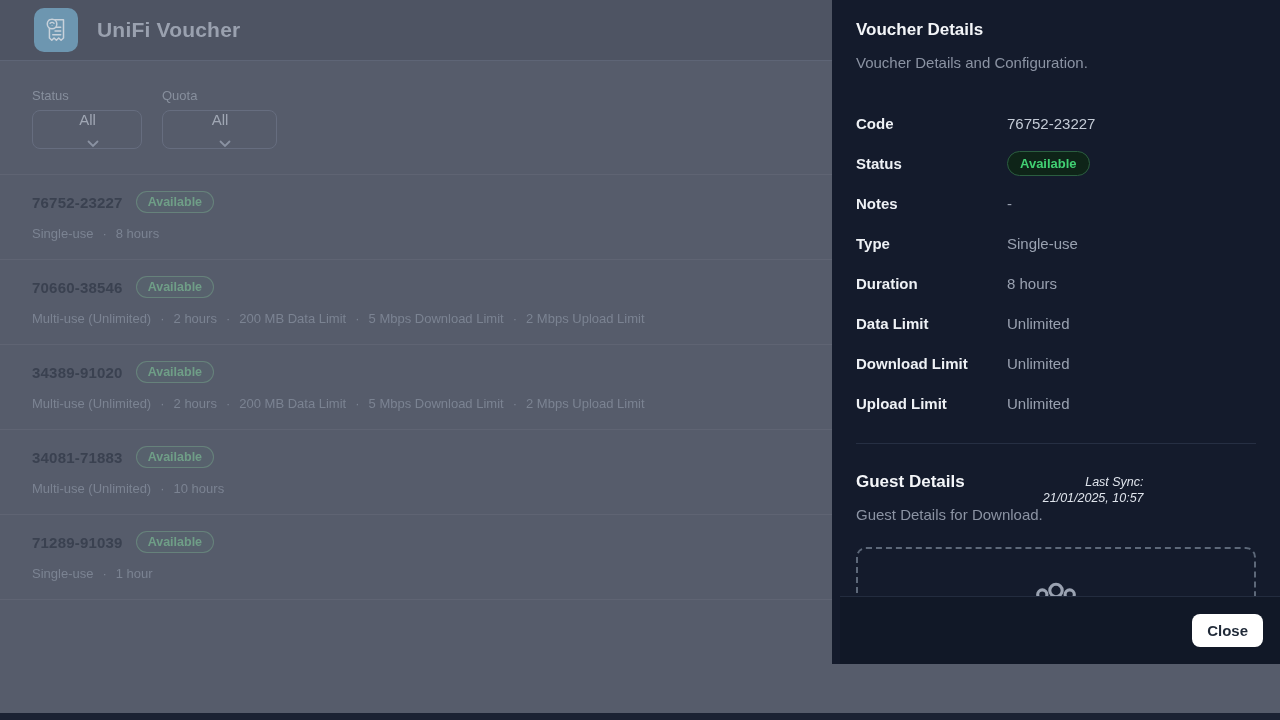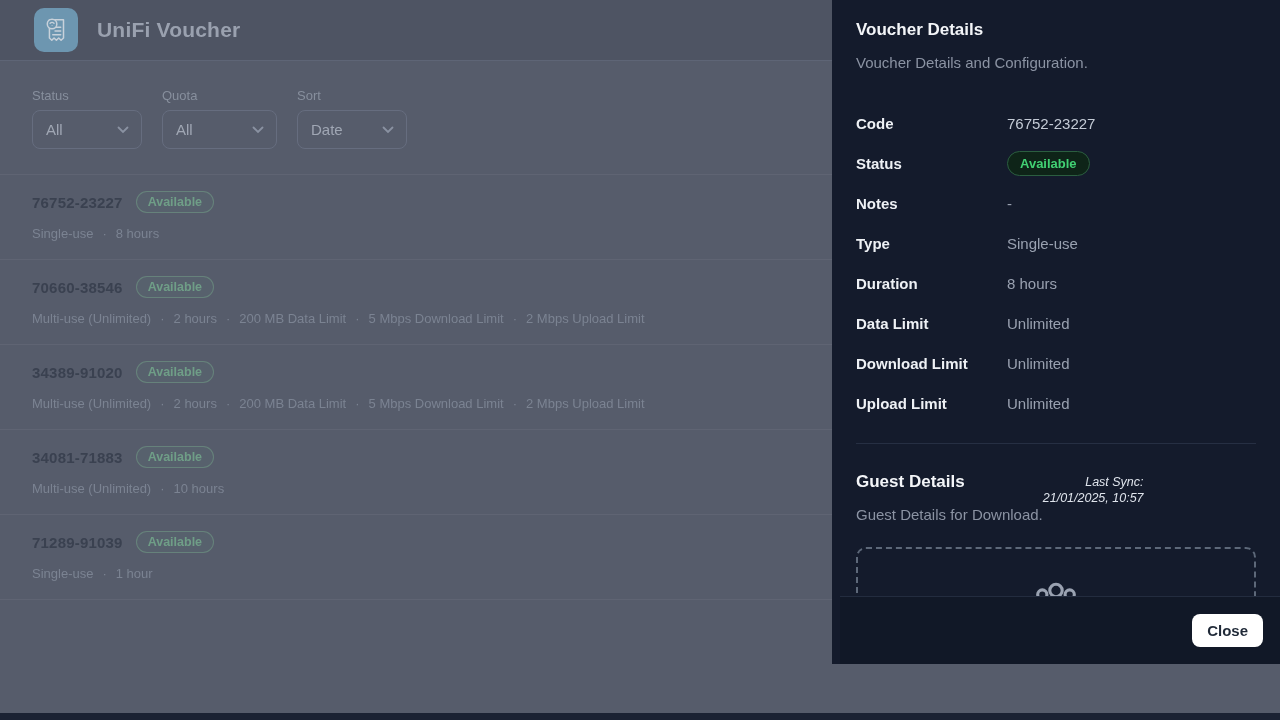--- a/index.html
+++ b/index.html
@@ -30,20 +30,21 @@
 
   .filters { padding:28px 32px 0 32px; display:flex; gap:20px; }
   .filter-group { display:flex; flex-direction:column; }
   .filter-label { font-size:13px; line-height:13px; color:#878f9d; margin-bottom:4px; padding-top:0; }
   .filter-group .filter-label { margin-top:0; }
   .select {
     margin-top:4px; height:39px; border:1px solid #666d7f; border-radius:8px;
     display:flex; align-items:center; justify-content:space-between;
     padding:0 12px 0 13px; color:#a0a7b4; font-size:15px; cursor:pointer;
     background:transparent;
+    flex-direction:column;
   }
   .select.w-status { width:110px; }
   .select.w-quota  { width:115px; }
   .select.w-sort   { width:110px; }
   .chev { display:flex; align-items:center; margin-left:10px; }
 
   .voucher-list { margin-top:25px; border-top:1px solid rgba(255,255,255,.055); }
   .v-row {
     height:85px; border-bottom:1px solid rgba(255,255,255,.055);
     display:flex; flex-direction:column; justify-content:center;
@@ -144,31 +145,20 @@
       <div class="filter-label">Quota</div>
       <div class="select w-quota">
         <span>All</span>
         <span class="chev">
           <svg width="12" height="8" viewBox="0 0 12 8" fill="none" stroke="#8a92a2" stroke-width="1.8" stroke-linecap="round">
               <path d="M1.5 1.5 L6 6 L10.5 1.5"></path>
             </svg>
         </span>
       </div>
     </div>
-    <div class="filter-group">
-      <div class="filter-label">Sort</div>
-      <div class="select w-sort">
-        <span>Date</span>
-        <span class="chev">
-          <svg width="12" height="8" viewBox="0 0 12 8" fill="none" stroke="#8a92a2" stroke-width="1.8" stroke-linecap="round">
-              <path d="M1.5 1.5 L6 6 L10.5 1.5"></path>
-            </svg>
-        </span>
-      </div>
-    </div>
   </div>
 
   <div class="voucher-list" id="voucher-list">
   <div class="v-row">
     <div class="v-row-top">
       <span class="v-code">76752-23227</span>
       <span class="badge-dim">Available</span>
     </div>
     <div class="v-meta">
           <span>Single-use</span>

